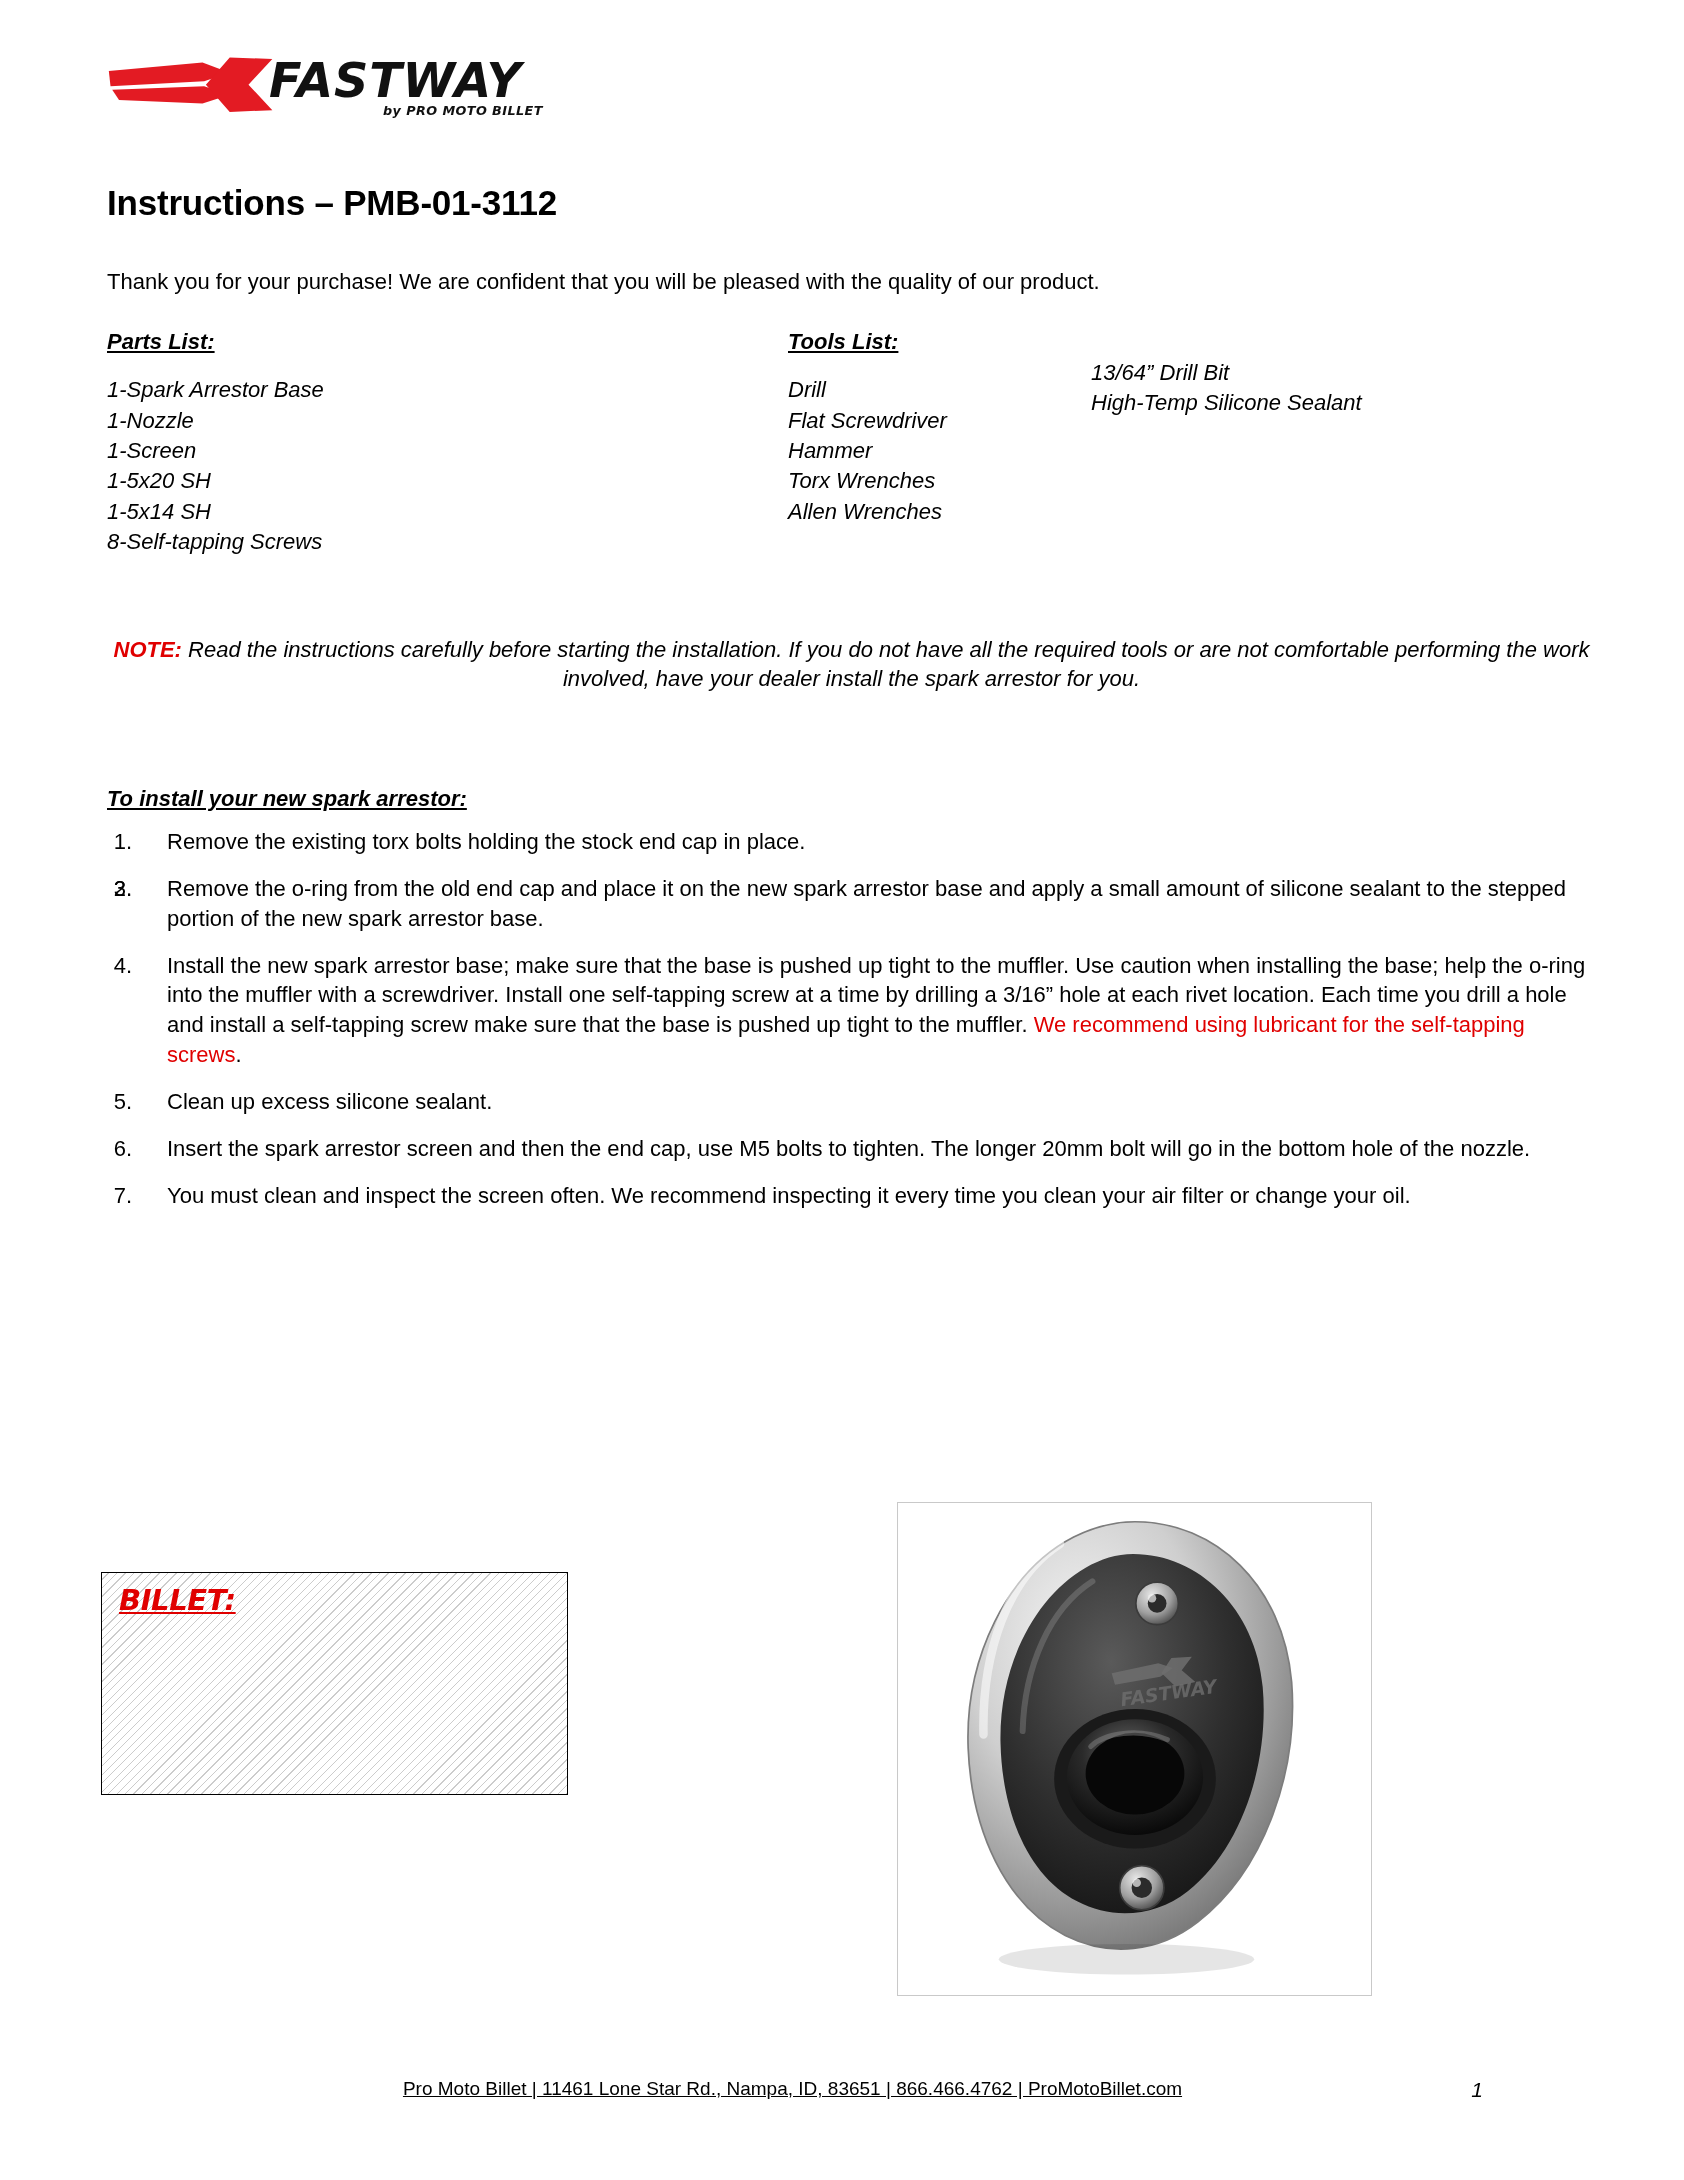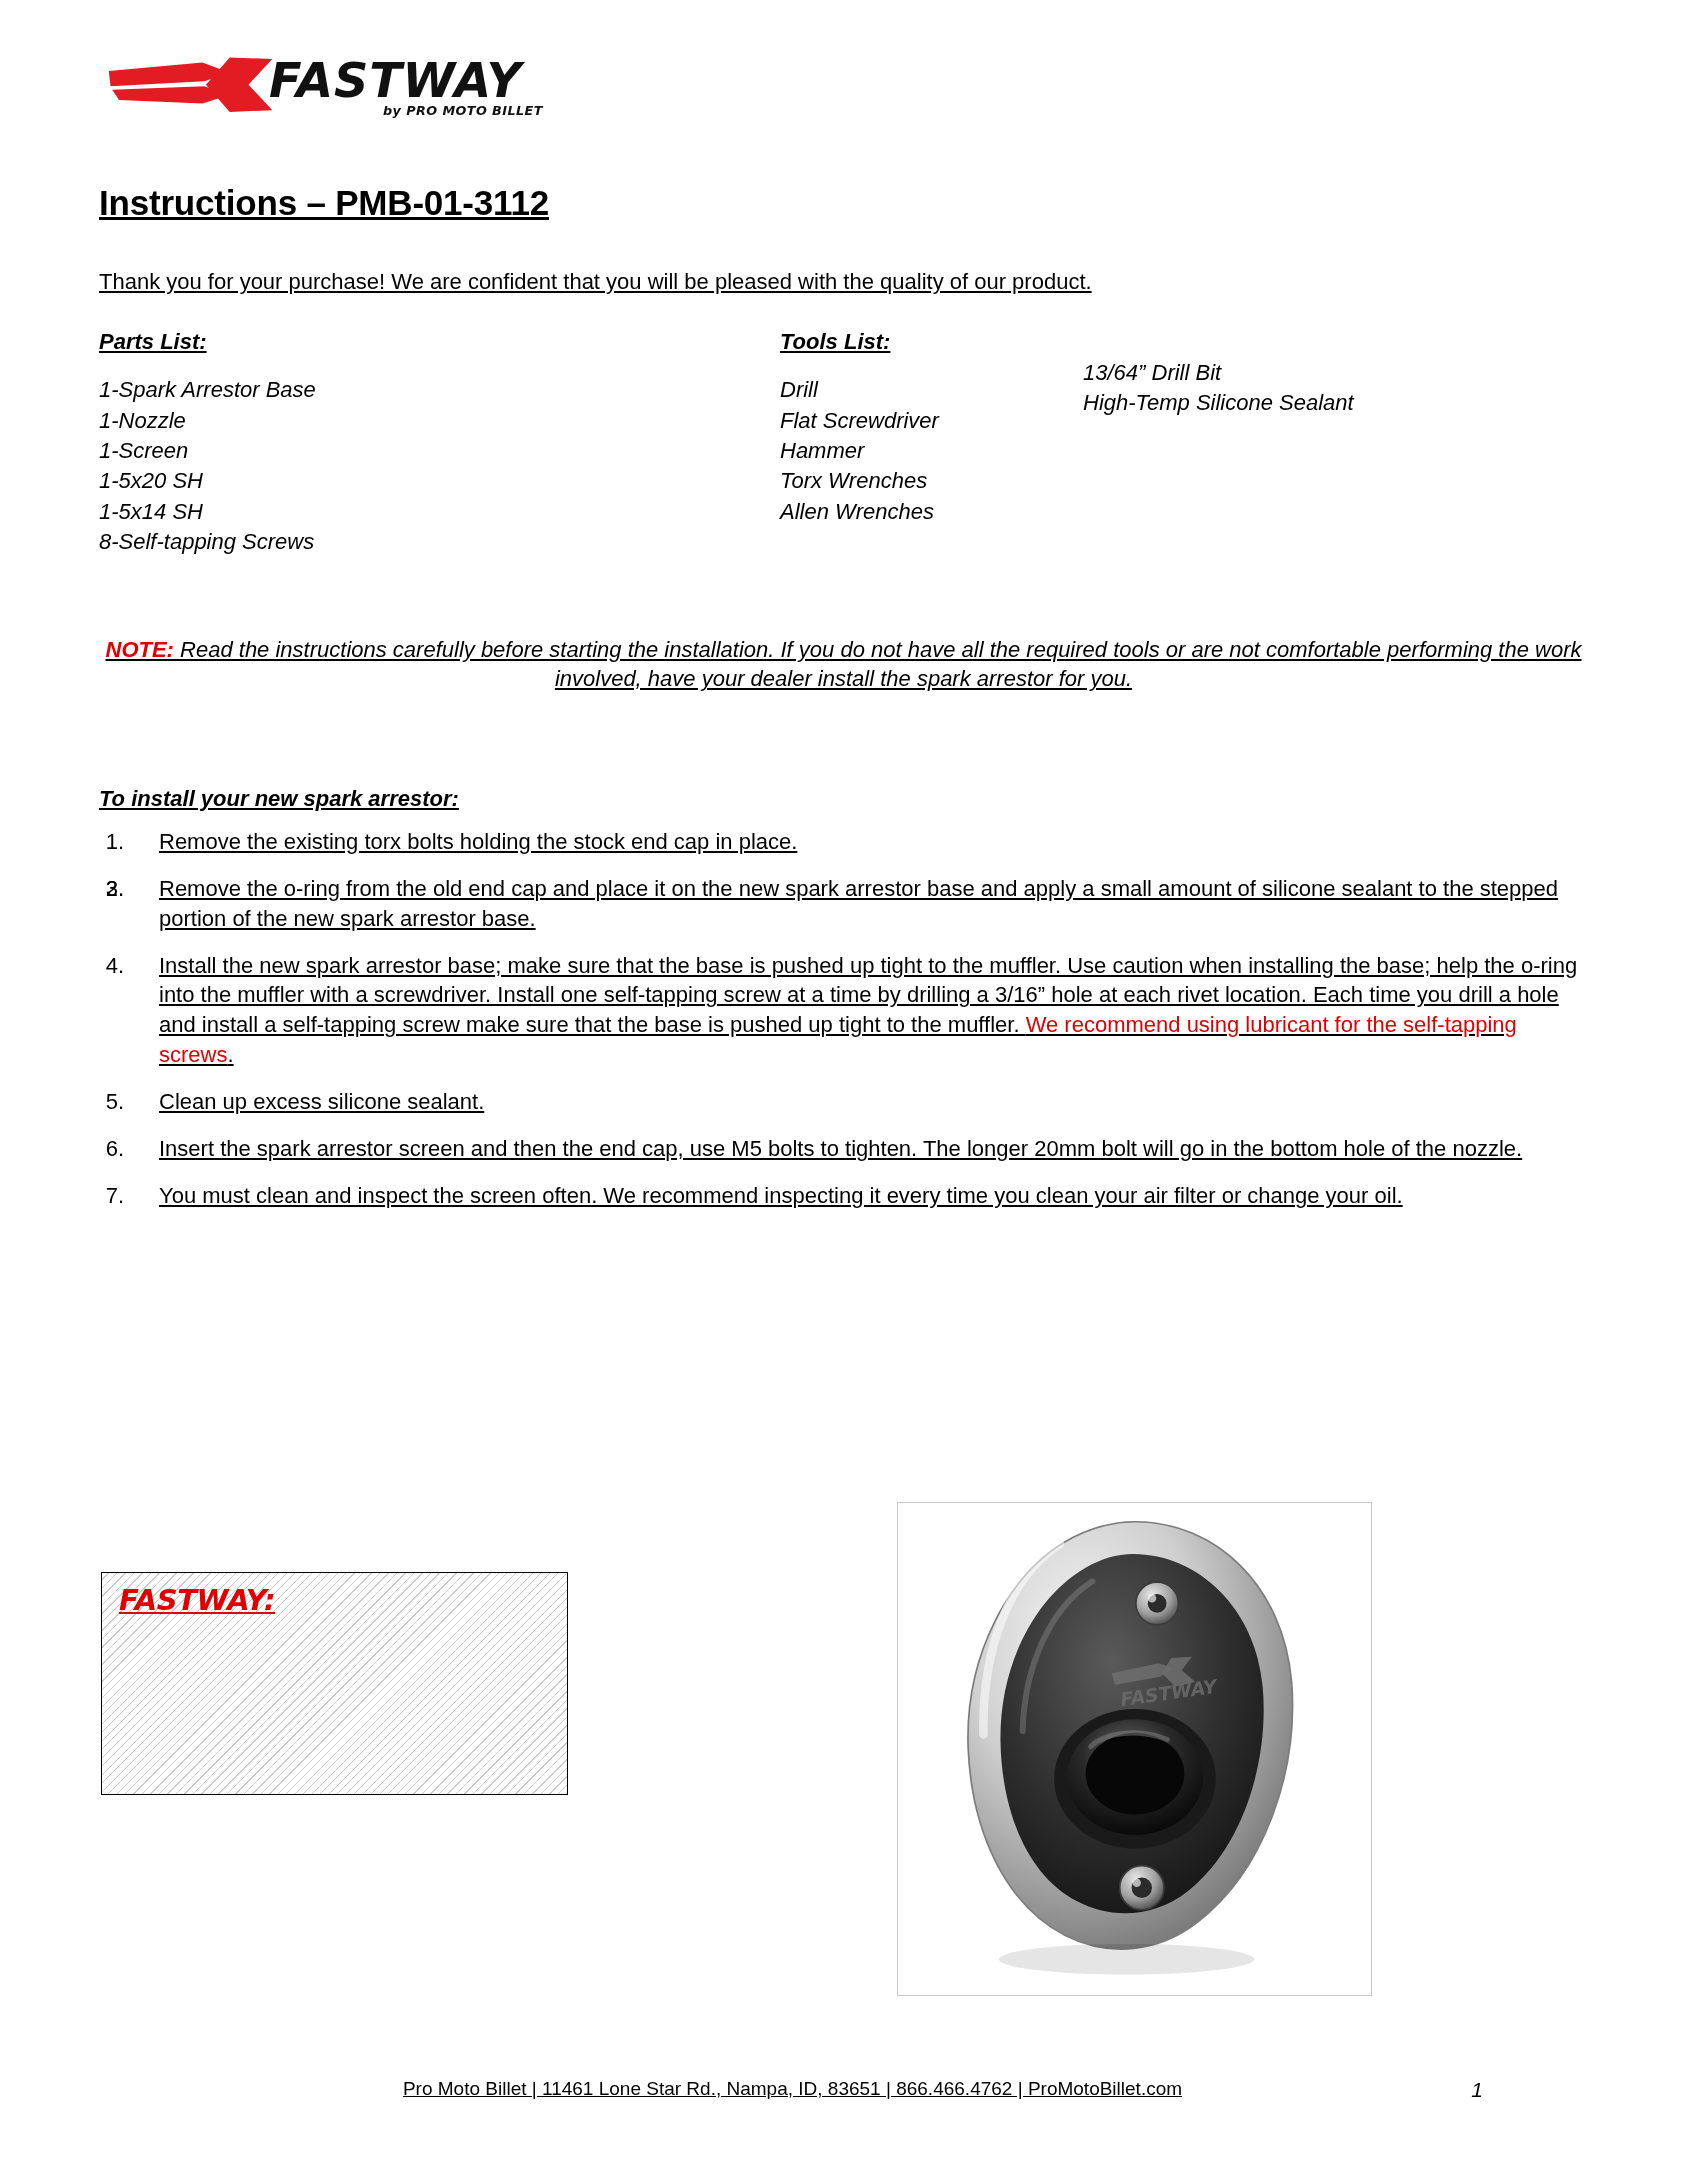--- a/index.html
+++ b/index.html
@@ -29,24 +29,23 @@
     left: 102px;
     top: 47px;
     width: 511px;
     height: 77px;
   }
   .logo-svg { display: block; }
 
   
   .content {
     position: absolute;
-    left: 99px;
+    left: 107px;
     top: 183px;
     width: 1489px;
-    text-decoration: underline;
   }
 
   h1.title {
     font-size: 35px;
     font-weight: bold;
     margin: 0 0 44px 0;
     letter-spacing: -0.2px;
   }
 
   .intro {
@@ -279,21 +278,21 @@
       </li>
       <li>
         <span class="num">7.</span>
         <span>You must clean and inspect the screen often. We recommend inspecting it every time you clean your air filter or change your oil.</span>
       </li>
     </ol>
 
   </div>
 
   <div class="caution-box">
-    <span class="caution-title">FASTWAY:</span>
+    <span class="caution-title">BILLET:</span>
   </div>
 
   <div class="product-img">
     <svg width="474" height="492" viewBox="0 0 556 578" xmlns="http://www.w3.org/2000/svg">
       <defs>
         <radialGradient id="bodyGrad" cx="35%" cy="28%" r="85%">
           <stop offset="0%" stop-color="#f4f4f4"></stop>
           <stop offset="42%" stop-color="#cfcfcf"></stop>
           <stop offset="72%" stop-color="#9a9a9a"></stop>
           <stop offset="100%" stop-color="#636363"></stop>

